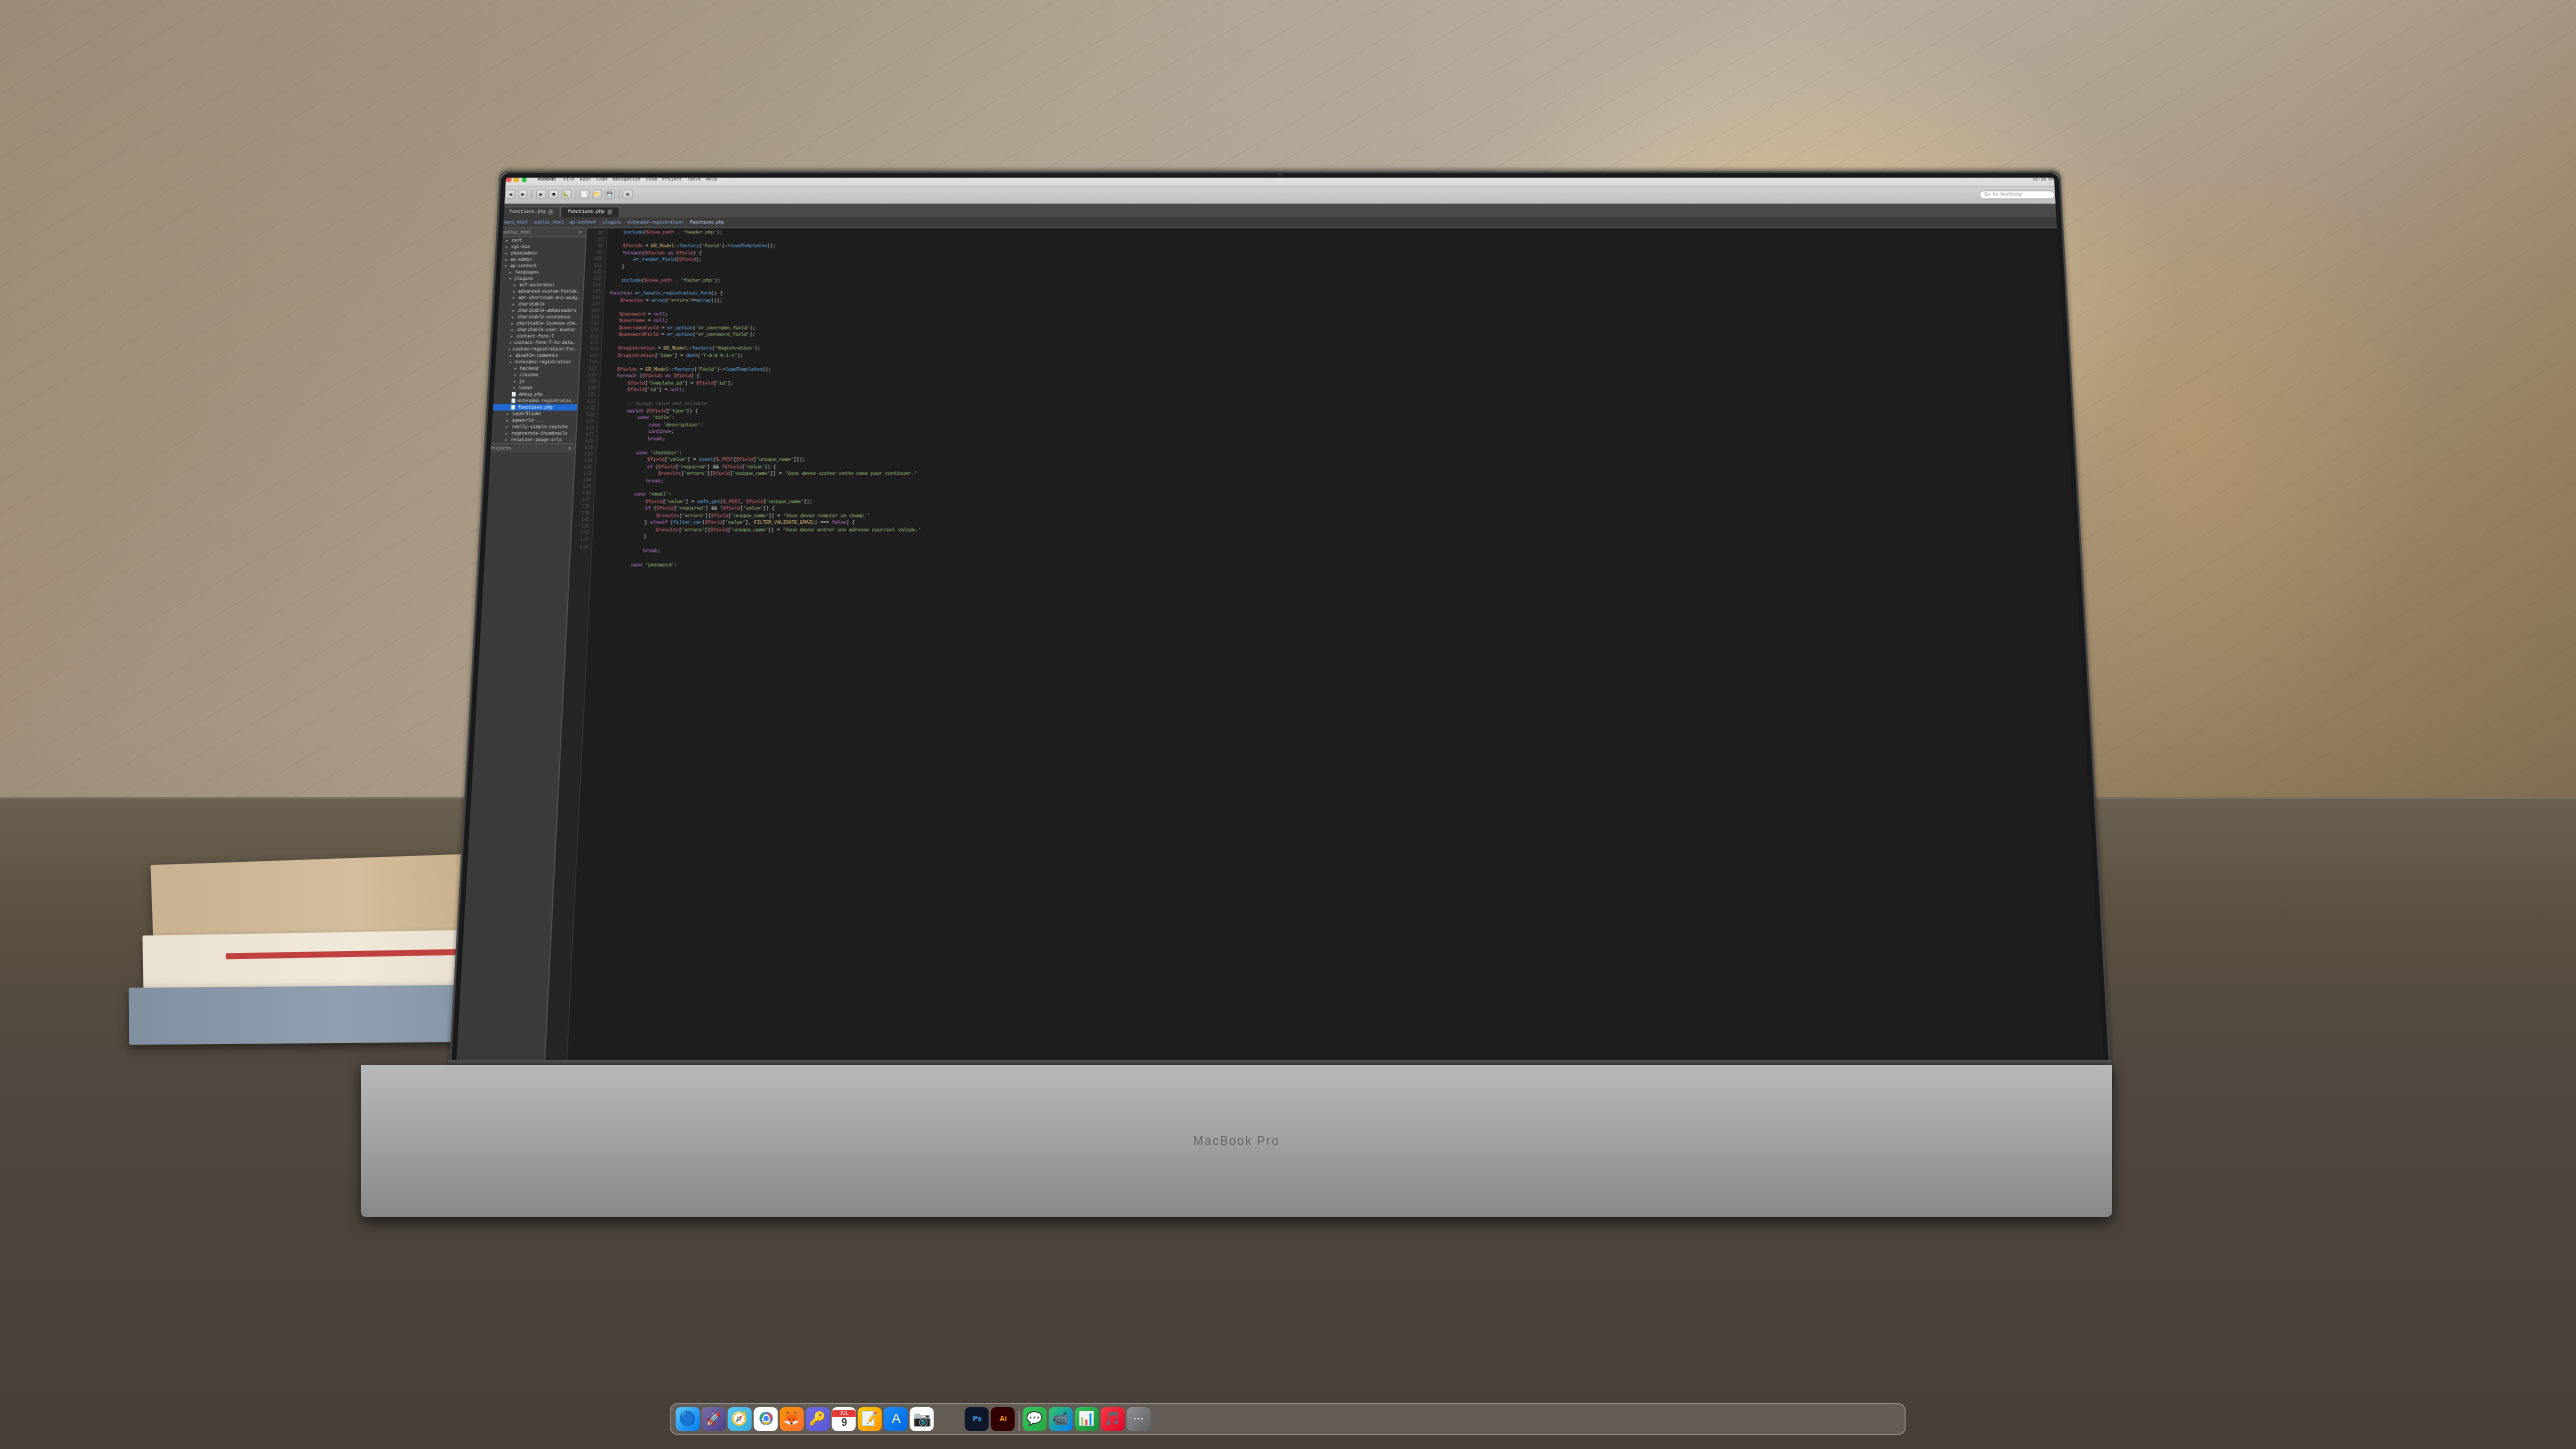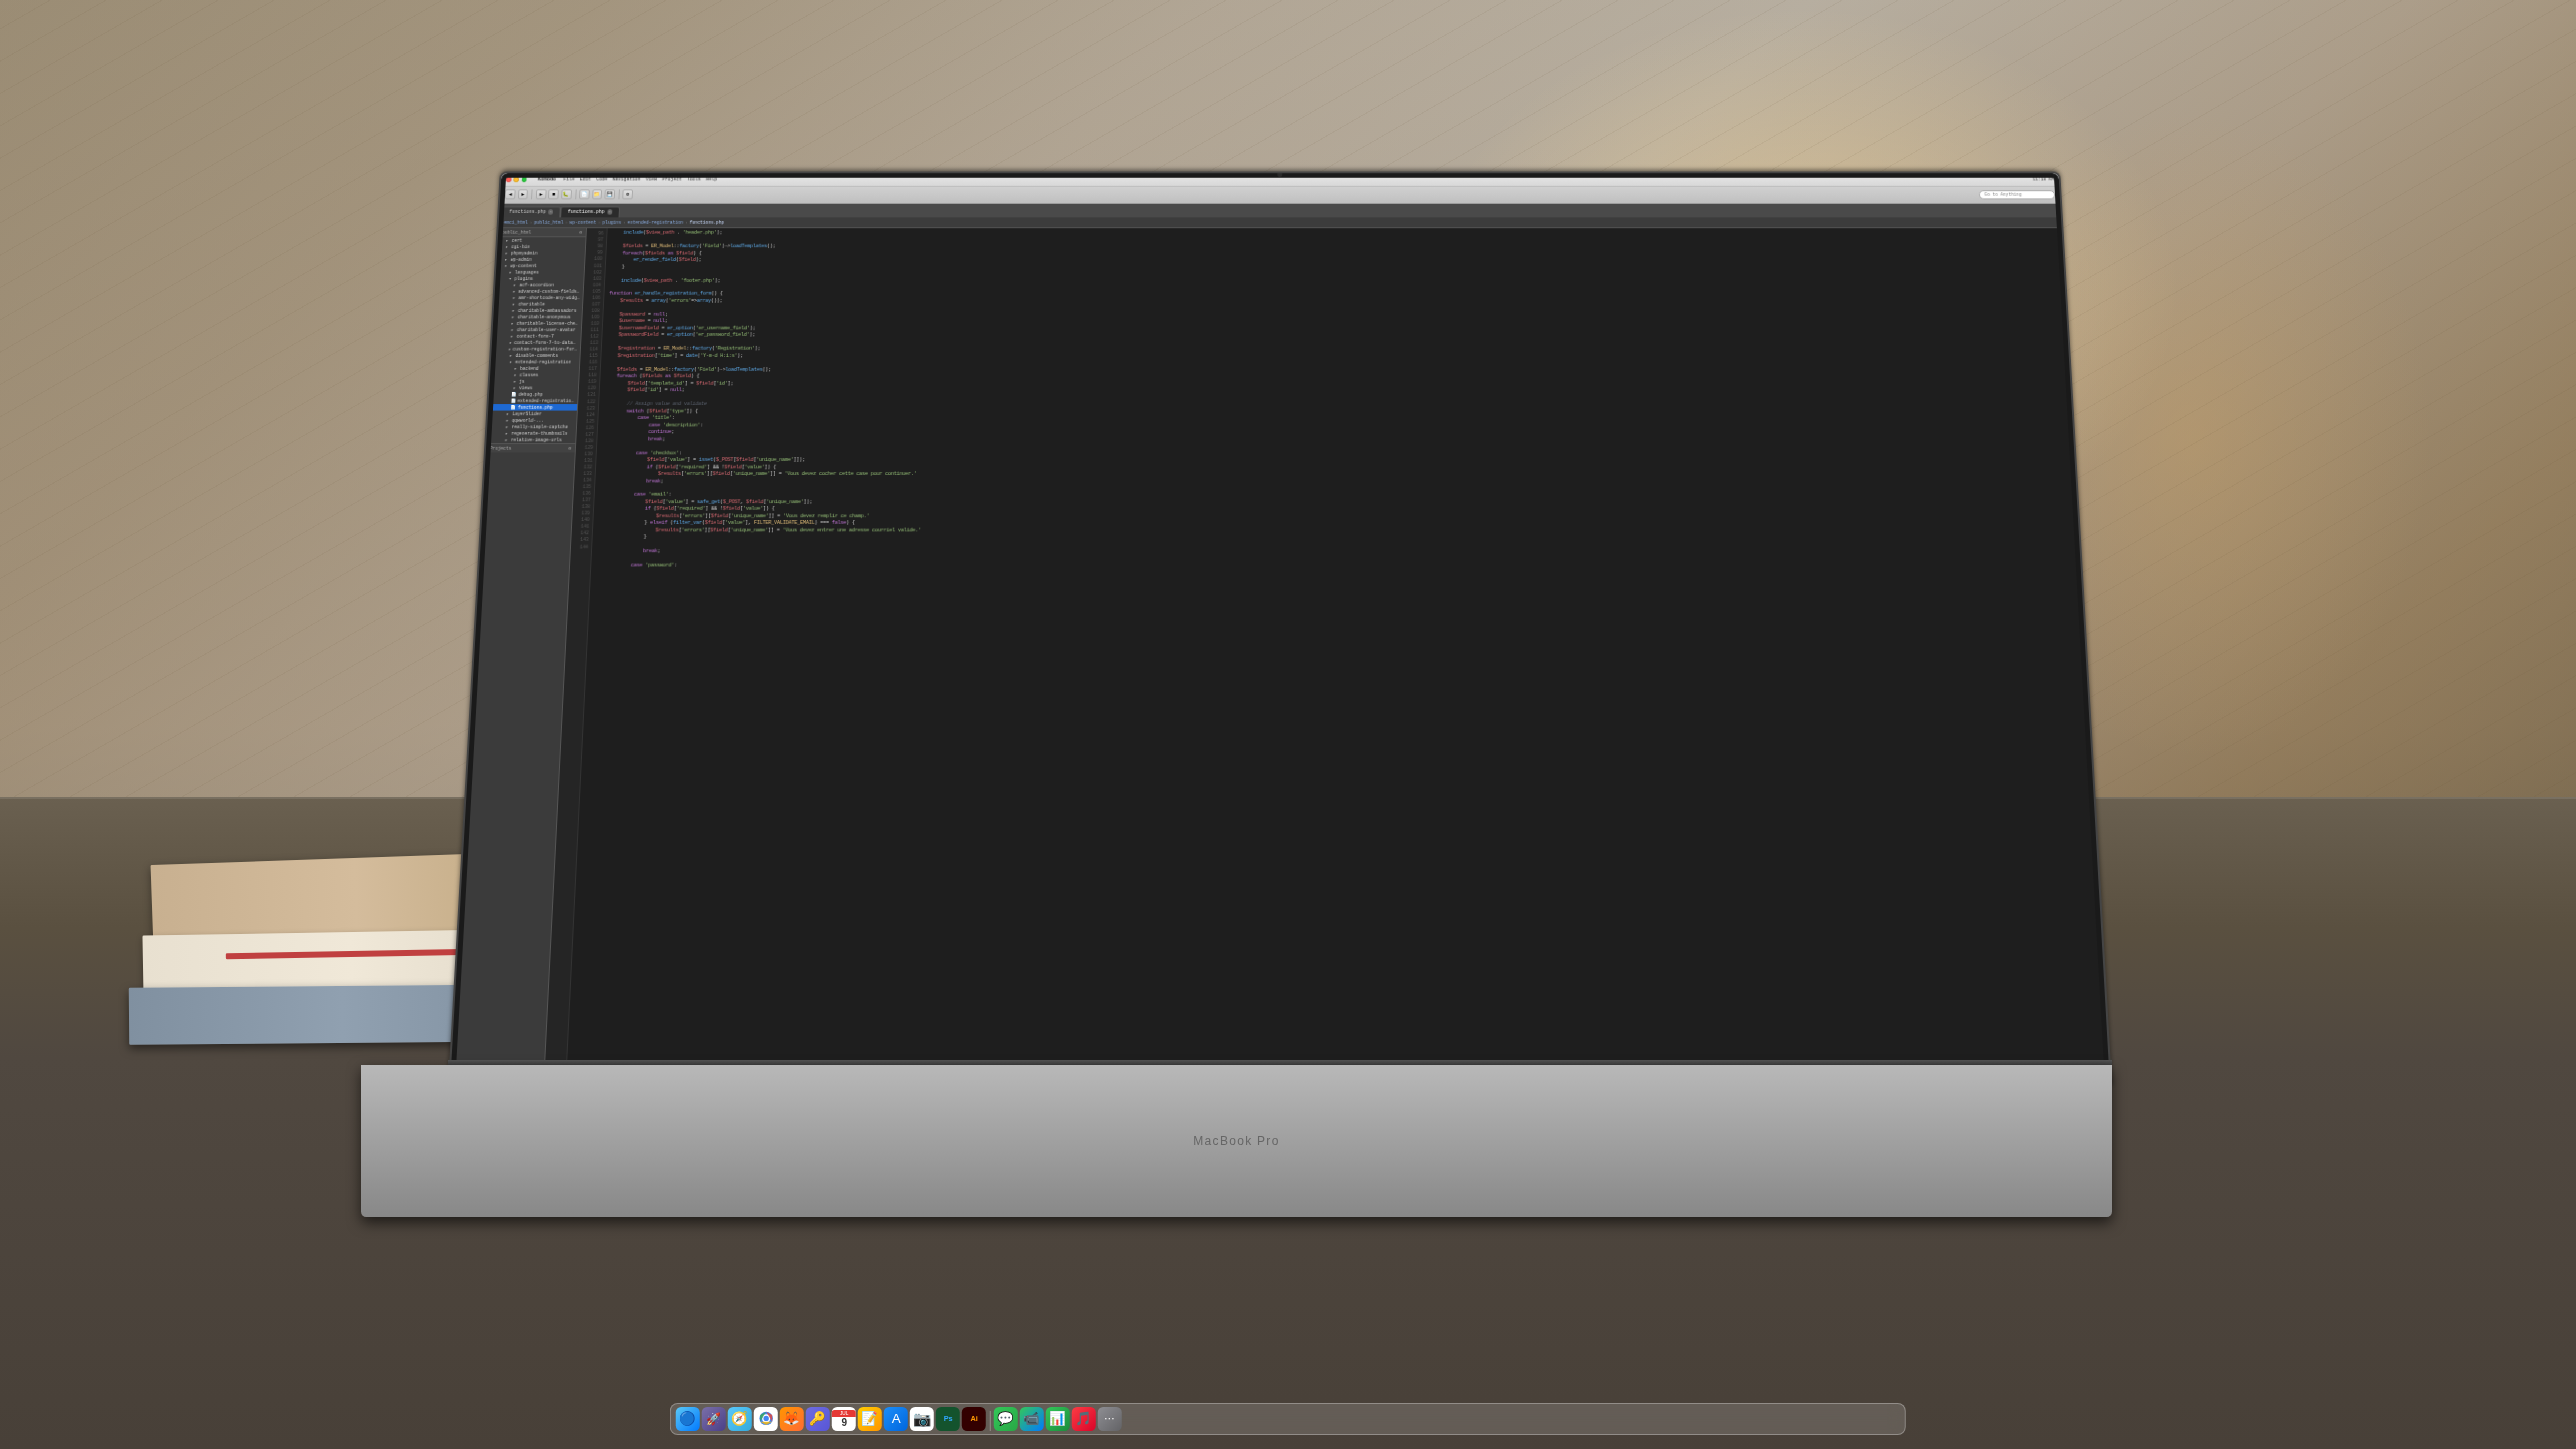--- a/index.html
+++ b/index.html
@@ -962,21 +962,21 @@
   </div>
   <div class="dock-icon" title="Firefox" style="background:linear-gradient(135deg,#ff9500,#ff6b35);font-size:13.4px;">🦊</div>
   <div class="dock-icon" title="Keychain" style="background:linear-gradient(135deg,#6e6ce0,#5856d6);font-size:13.4px;">🔑</div>
   <div class="dock-icon dock-calendar" title="Calendar" style="background:white;color:#333;font-size:7.4px;flex-direction:column;gap:0;">
     <span style="font-size:4.7px;background:#e53935;color:white;width:100%;text-align:center;border-radius:2.7px 2.7px 0 0;padding:0.7px 0;">JUL</span>
     <span style="font-size:10px;color:#333;font-weight:bold;">9</span>
   </div>
   <div class="dock-icon" title="Notes" style="background:linear-gradient(135deg,#ffcc02,#ff9500);font-size:13.4px;">📝</div>
   <div class="dock-icon" title="App Store" style="background:linear-gradient(135deg,#1c8ef9,#0066dd);color:white;font-size:13.4px;">A</div>
   <div class="dock-icon" title="Photos" style="background:white;font-size:14.8px;">📷</div>
-  <div class="dock-icon dock-photoshop" title="Photoshop" style="background:#14532d;color:#31a8ff;font-size:7.4px;font-weight:bold;font-family:sans-serif;">Ps</div>
+  <div class="dock-icon dock-photoshop" title="Photoshop" style="background:#0f172a;color:#31a8ff;font-size:7.4px;font-weight:bold;font-family:sans-serif;margin-left:29px;">Ps</div>
   <div class="dock-icon dock-illustrator" title="Illustrator" style="background:#300;color:#ff9a00;font-size:7.4px;font-weight:bold;font-family:sans-serif;">Ai</div>
   <div class="dock-sep"></div>
   <div class="dock-icon" title="Messages" style="background:linear-gradient(135deg,#34c759,#28a745);font-size:13.4px;">💬</div>
   <div class="dock-icon" title="FaceTime" style="background:linear-gradient(135deg,#34c759,#007aff);font-size:13.4px;">📹</div>
   <div class="dock-icon" title="Numbers" style="background:linear-gradient(135deg,#34c759,#1a8c3c);color:white;font-size:13.4px;">📊</div>
   <div class="dock-icon" title="iTunes" style="background:linear-gradient(135deg,#fc3c44,#d90429);font-size:13.4px;">🎵</div>
   <div class="dock-icon" title="More" style="background:linear-gradient(135deg,#8e8e93,#636366);color:white;font-size:10.7px;">⋯</div>
 </div>
 
 

